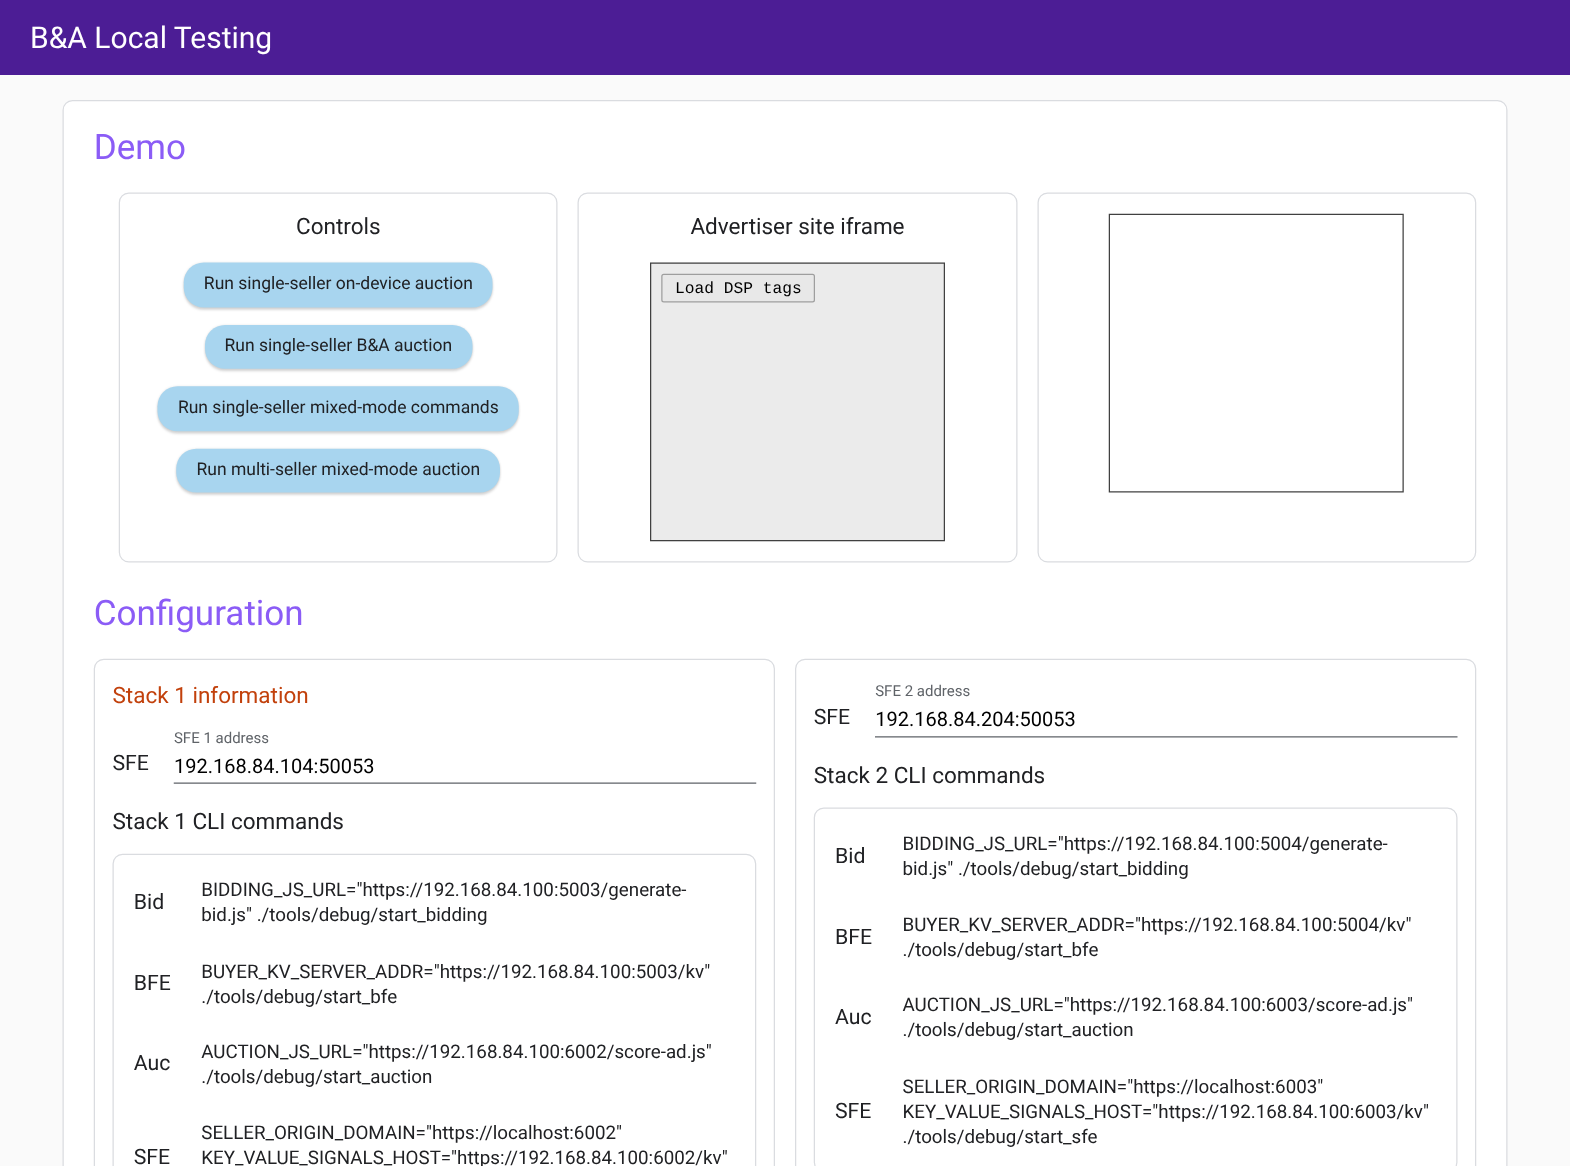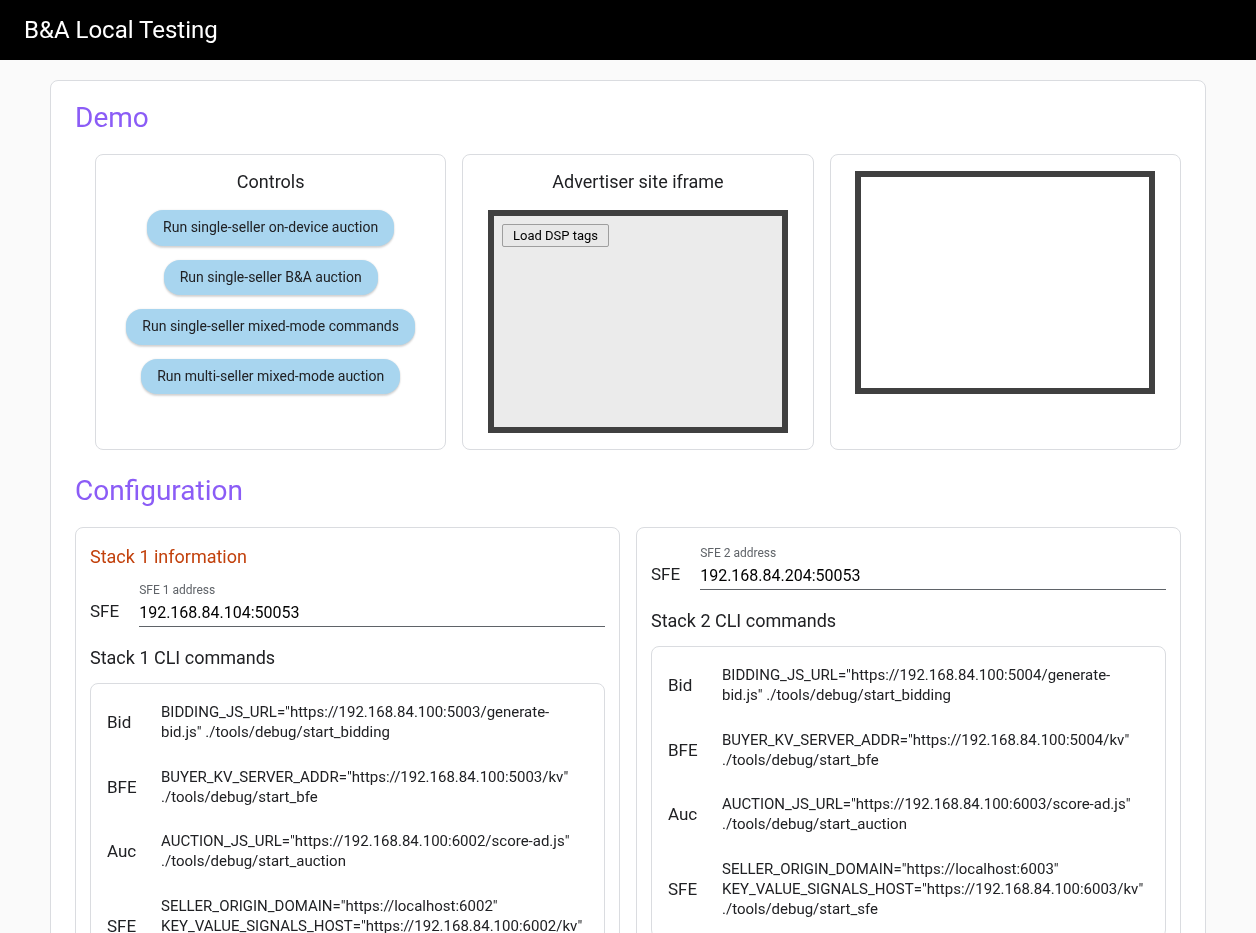--- a/index.html
+++ b/index.html
@@ -6,21 +6,21 @@
       margin: 0;
       padding: 0;
       box-sizing: border-box;
     }
     body {
       font-family: 'Roboto', -apple-system, BlinkMacSystemFont, sans-serif;
       background: #fafafa;
       color: #202124;
     }
     .header {
-      background: #000000;
+      background: #4c1d95;
       color: white;
       padding: 16px 24px;
       font-size: 24px;
       font-weight: 400;
     }
     .main {
       padding: 20px 50px;
     }
     .main-card {
       background: white;
@@ -67,24 +67,25 @@
       font-size: 14px;
       color: #202124;
       cursor: pointer;
       text-align: center;
       line-height: 1.4;
       box-shadow: 0 2px 2px rgba(0,0,0,0.15), 0 0 2px rgba(0,0,0,0.1);
       font-family: inherit;
       min-width: 155px;
     }
     .iframe-box {
-      border: 6px solid #404040;
+      border: 1px solid #404040;
       margin: 0 auto;
-      width: 300px;
+      width: 236px;
       height: 223px;
+      font-family: Liberation Mono, monospace;
     }
     .iframe-advertiser {
       background: #ebebeb;
       padding: 8px;
     }
     .iframe-publisher {
       background: white;
     }
     .dsp-btn {
       background: #e8e8e8;

